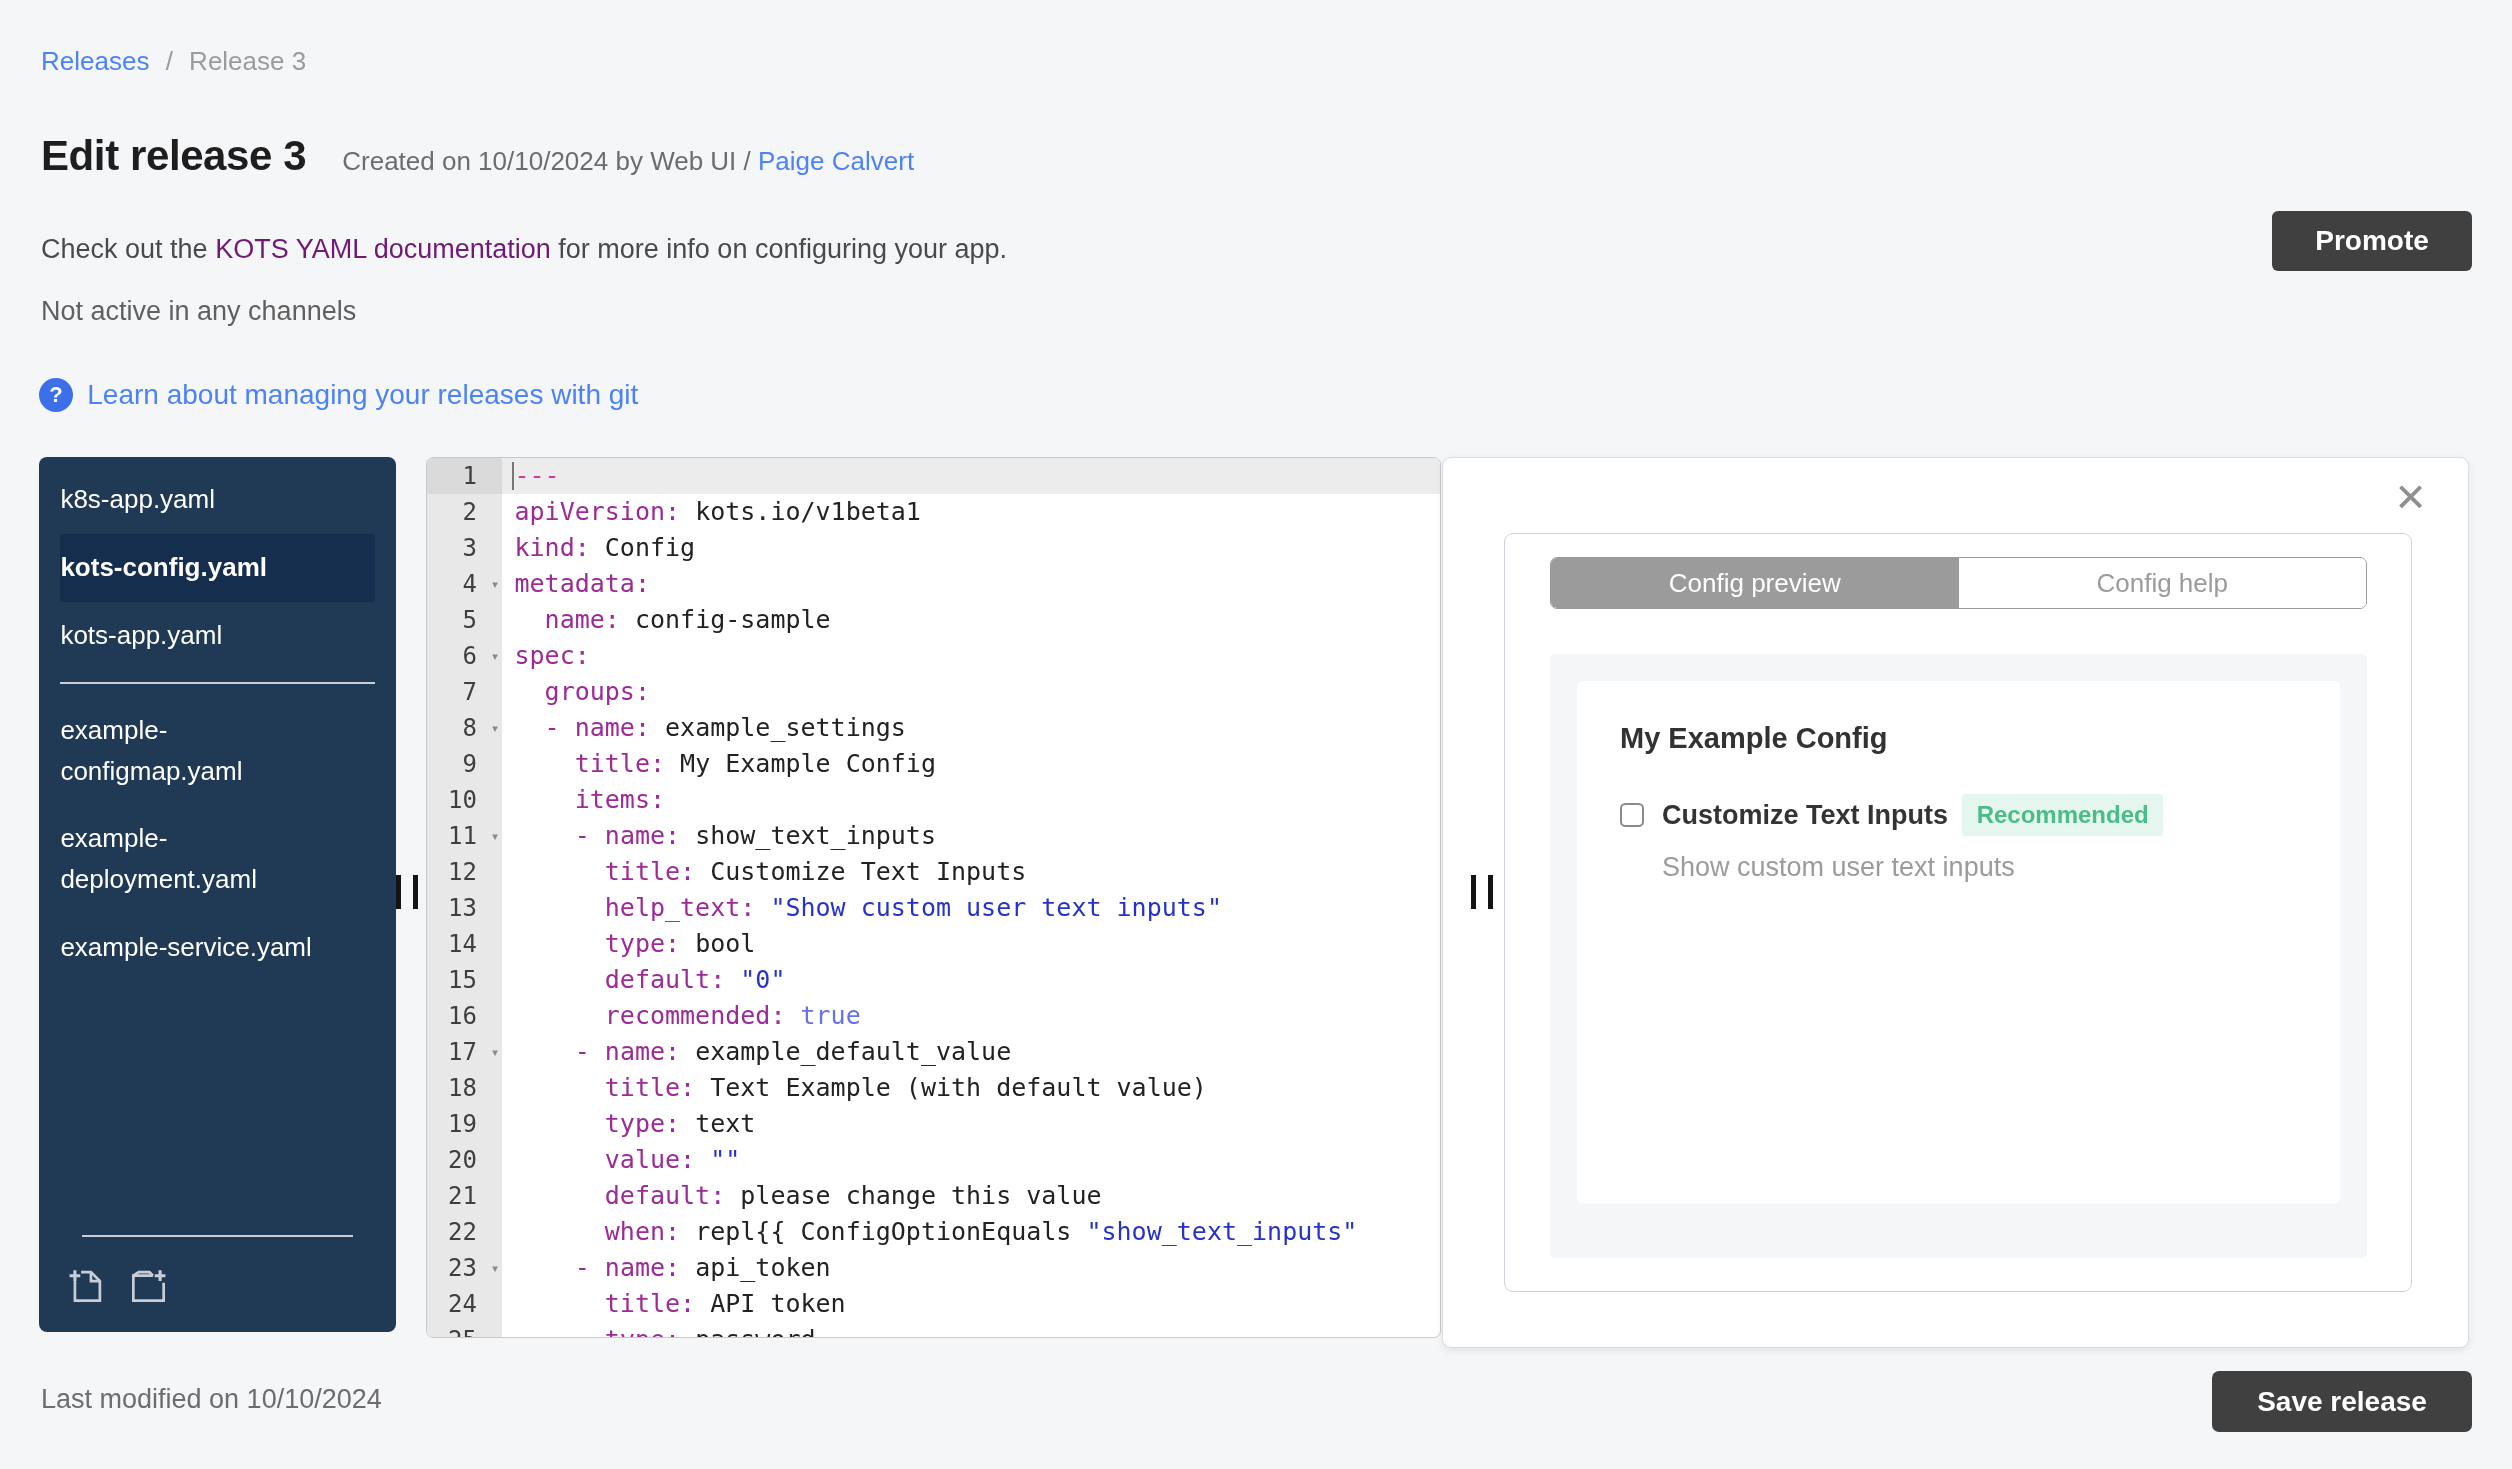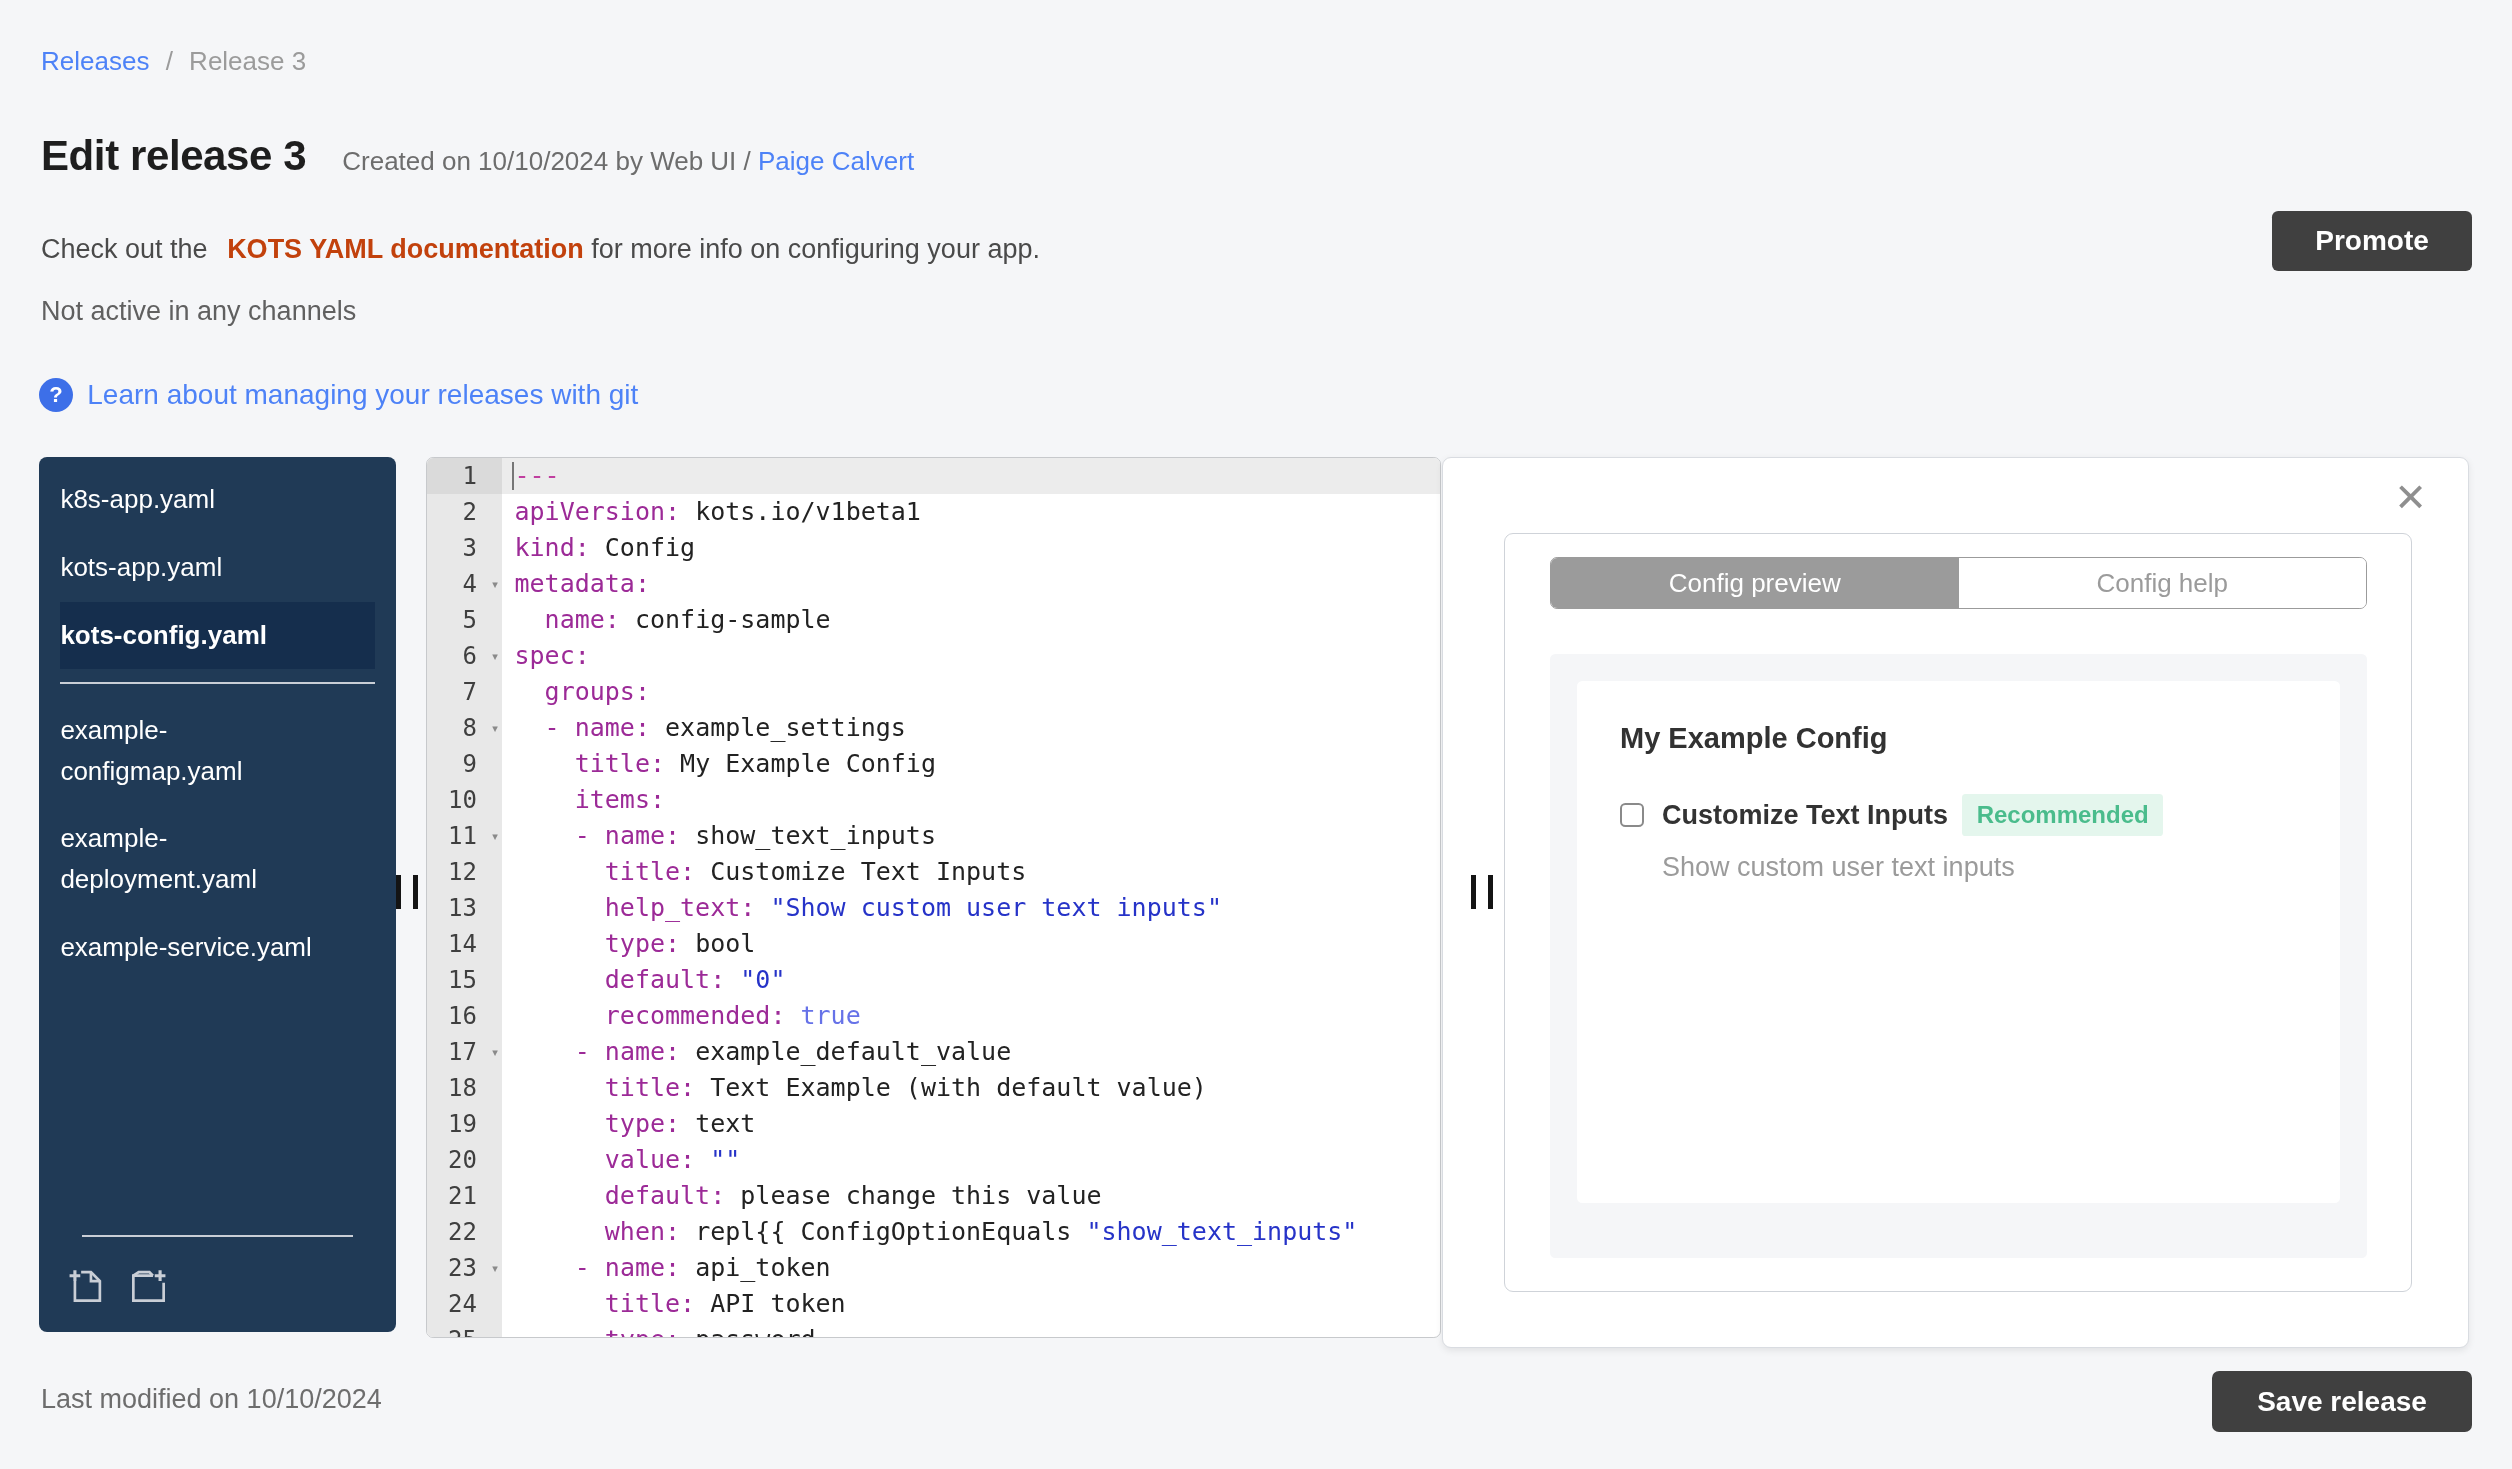--- a/index.html
+++ b/index.html
@@ -18,21 +18,21 @@
   .breadcrumb .crumb-link { color:#4d82f7; cursor:pointer; }
   .breadcrumb .crumb-sep { color:#9b9b9b; margin:0 9px; }
   .breadcrumb .crumb-current { color:#9b9b9b; }
 
   .title-row { position:absolute; left:41px; top:132px; display:flex; align-items:baseline; gap:36px; }
   .page-title { font-size:42px; font-weight:700; color:#1e1e1e; letter-spacing:-0.4px; }
   .created-line { font-size:26px; color:#6d6d6d; }
   .created-line .user-link { color:#4d82f7; cursor:pointer; }
 
   .docs-line { position:absolute; left:41px; top:234px; font-size:27px; color:#4a4a4a; }
-  .docs-line .docs-link { color:#c2410c; font-weight:700; cursor:pointer;margin-left:12px; }
+  .docs-line .docs-link { color:#701a75; font-weight:400; cursor:pointer; }
 
   .channel-status { position:absolute; left:41px; top:296px; font-size:27px; color:#606060; }
 
   .git-row { position:absolute; left:39px; top:378px; display:flex; align-items:center; gap:14.3px; }
   .help-circle {
     width:34px; height:34px; border-radius:50%; background:#3d6fe8; color:#fff;
     font-size:22px; font-weight:700; display:flex; align-items:center; justify-content:center;
   }
   .git-link { font-size:28px; color:#4d82f7; cursor:pointer; }
 
@@ -166,22 +166,22 @@
   <div class="channel-status">Not active in any channels</div>
 
   <div class="git-row">
     <span class="help-circle">?</span>
     <span class="git-link">Learn about managing your releases with git</span>
   </div>
 
   <div class="sidebar">
     <div class="file-list" id="file-list">
         <div class="file-item"><span class="file-label">k8s-app.yaml</span></div>
+        <div class="file-item selected"><span class="file-label">kots-config.yaml</span></div>
         <div class="file-item"><span class="file-label">kots-app.yaml</span></div>
-        <div class="file-item selected"><span class="file-label">kots-config.yaml</span></div>
         <div class="sidebar-divider"></div>
         <div class="file-item"><span class="file-label">example-configmap.yaml</span></div>
         <div class="file-item"><span class="file-label">example-deployment.yaml</span></div>
         <div class="file-item"><span class="file-label">example-service.yaml</span></div>
       </div>
     <div class="sidebar-footer">
       <div class="sidebar-divider"></div>
       <div class="icons">
         <button class="icon-btn">
           <span>

